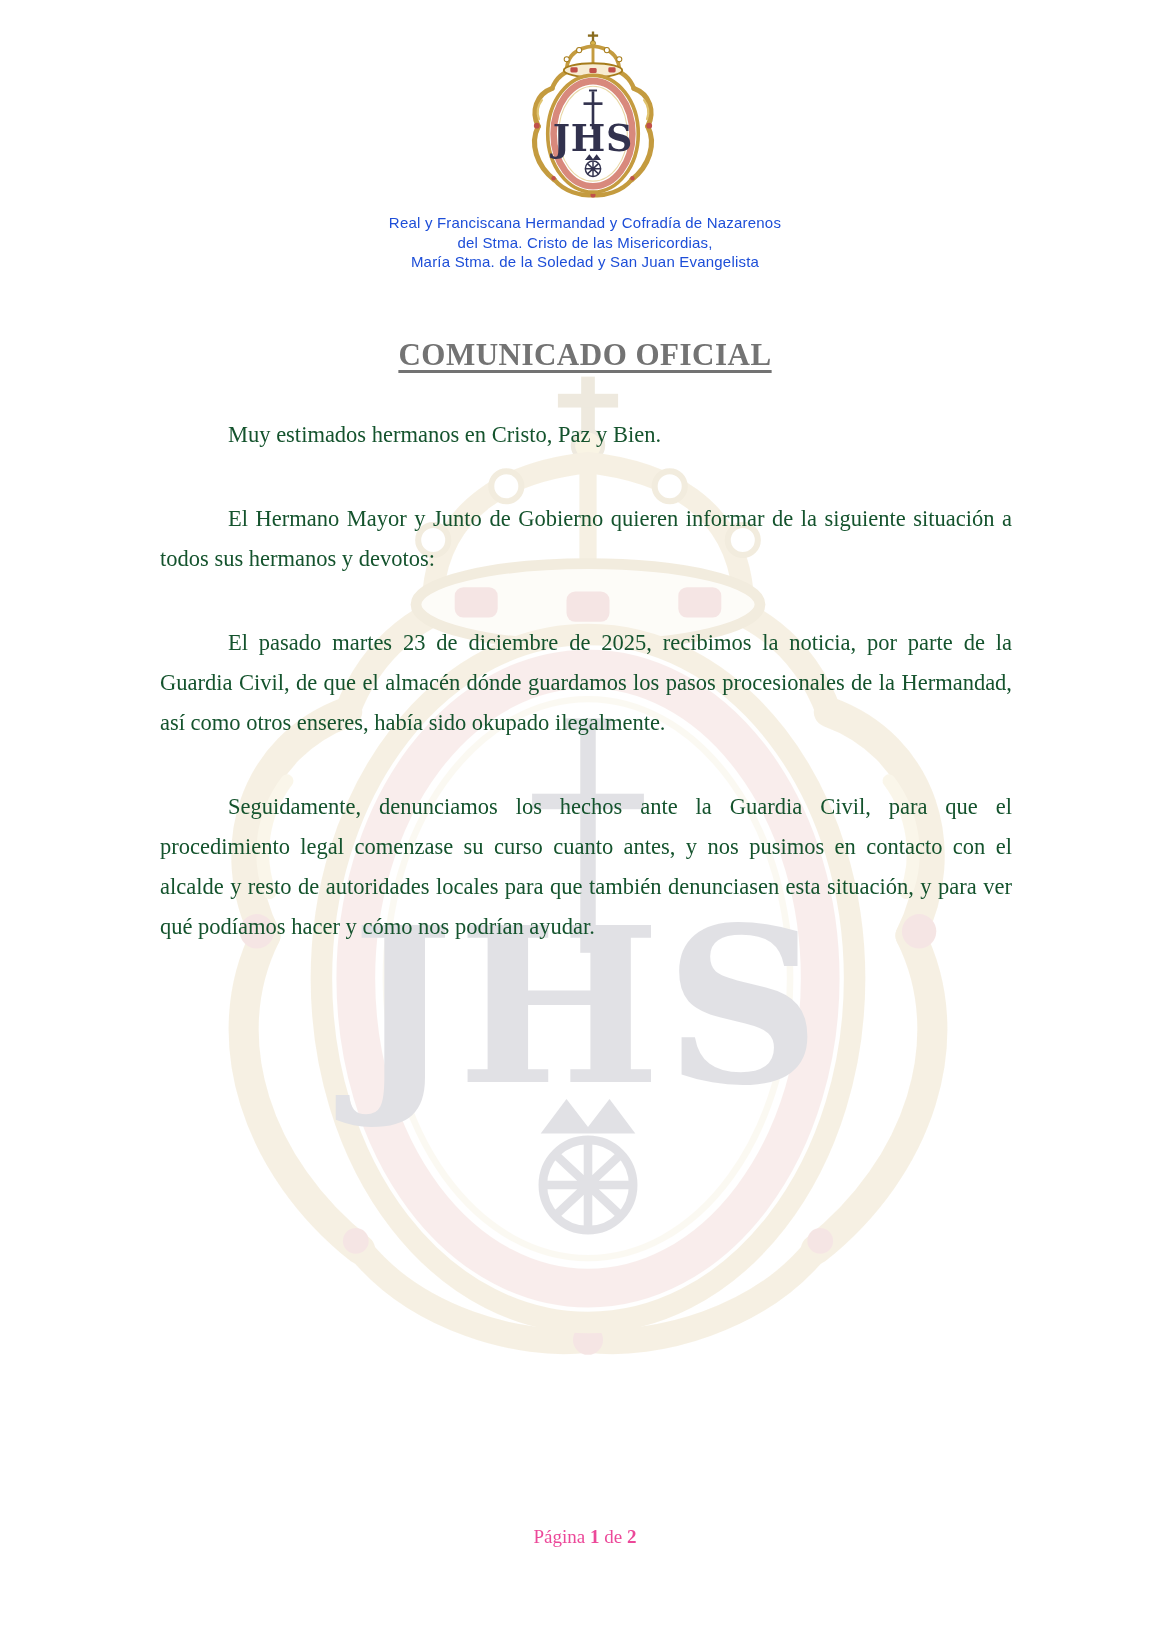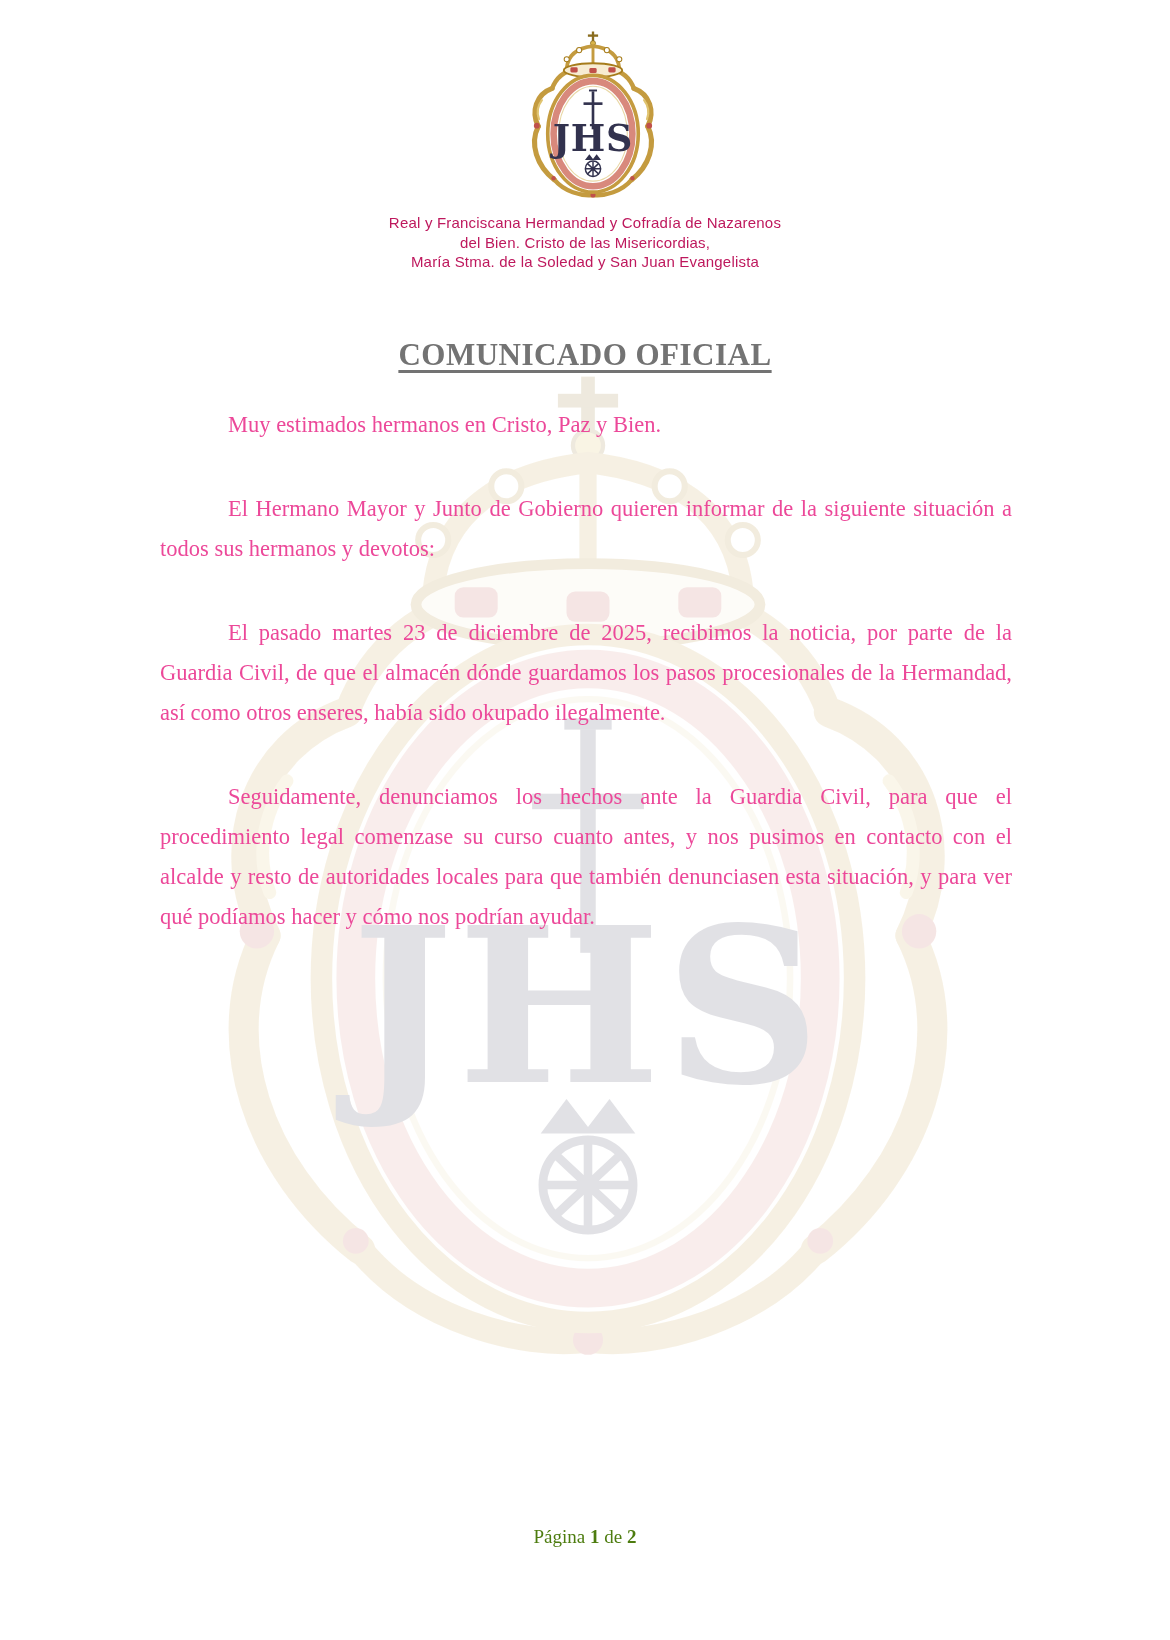--- a/index.html
+++ b/index.html
@@ -23,21 +23,21 @@
     position:absolute;
     left:520px;top:28px;
     width:146px;height:172px;
   }
   .org-block{
     position:absolute;
     left:0;top:213px;width:1170px;
     text-align:center;
     font-family:"Liberation Sans", sans-serif;
     font-size:15px;line-height:19.5px;
-    color:#be185d;
+    color:#1d4ed8;
     letter-spacing:0.2px;
   }
   
   .doc-title{
     position:absolute;
     left:0;top:338px;width:1170px;
     text-align:center;
     font-family:"Liberation Serif", serif;
     font-weight:bold;
     font-size:31px;line-height:34px;
@@ -45,38 +45,38 @@
     letter-spacing:0.5px;
   }
   .doc-title span{
     text-decoration:underline;
     text-decoration-thickness:3px;
     text-underline-offset:5px;
   }
   
   .body-text{
     position:absolute;
-    left:160px;top:405px;
+    left:160px;top:415px;
     width:852px;
-    color:#ec4899;
+    color:#14532d;
   }
   .body-text p{
     margin:0 0 44px 0;
     font-size:22.5px;
     line-height:40px;
     text-align:justify;
     text-indent:68px;
   }
   
   .footer{
     position:absolute;
     left:0;top:1526px;width:1170px;
     text-align:center;
     font-size:19px;
-    color:#4d7c0f;
+    color:#ec4899;
   }
   .footer b{font-weight:bold;}
 </style>
 </head>
 <body>
 
 <div class="page">
 
   <svg width="0" height="0" style="position:absolute" aria-hidden="true">
     <defs>
@@ -142,21 +142,21 @@
   <svg class="watermark" viewBox="0 0 200 230">
     <use href="#emblem"></use>
   </svg>
 
   <svg class="logo" viewBox="0 0 200 230">
     <use href="#emblem"></use>
   </svg>
 
   <div class="org-block">
     <div>Real y Franciscana Hermandad y Cofradía de Nazarenos</div>
-    <div>del Bien. Cristo de las Misericordias,</div>
+    <div>del Stma. Cristo de las Misericordias,</div>
     <div>María Stma. de la Soledad y San Juan Evangelista</div>
   </div>
 
   <div class="doc-title">
     <span>COMUNICADO OFICIAL</span>
   </div>
 
   <div class="body-text">
     <p>Muy estimados hermanos en Cristo, Paz y Bien.</p>
     <p>El Hermano Mayor y Junto de Gobierno quieren informar de la siguiente situación a todos sus hermanos y devotos:</p>

